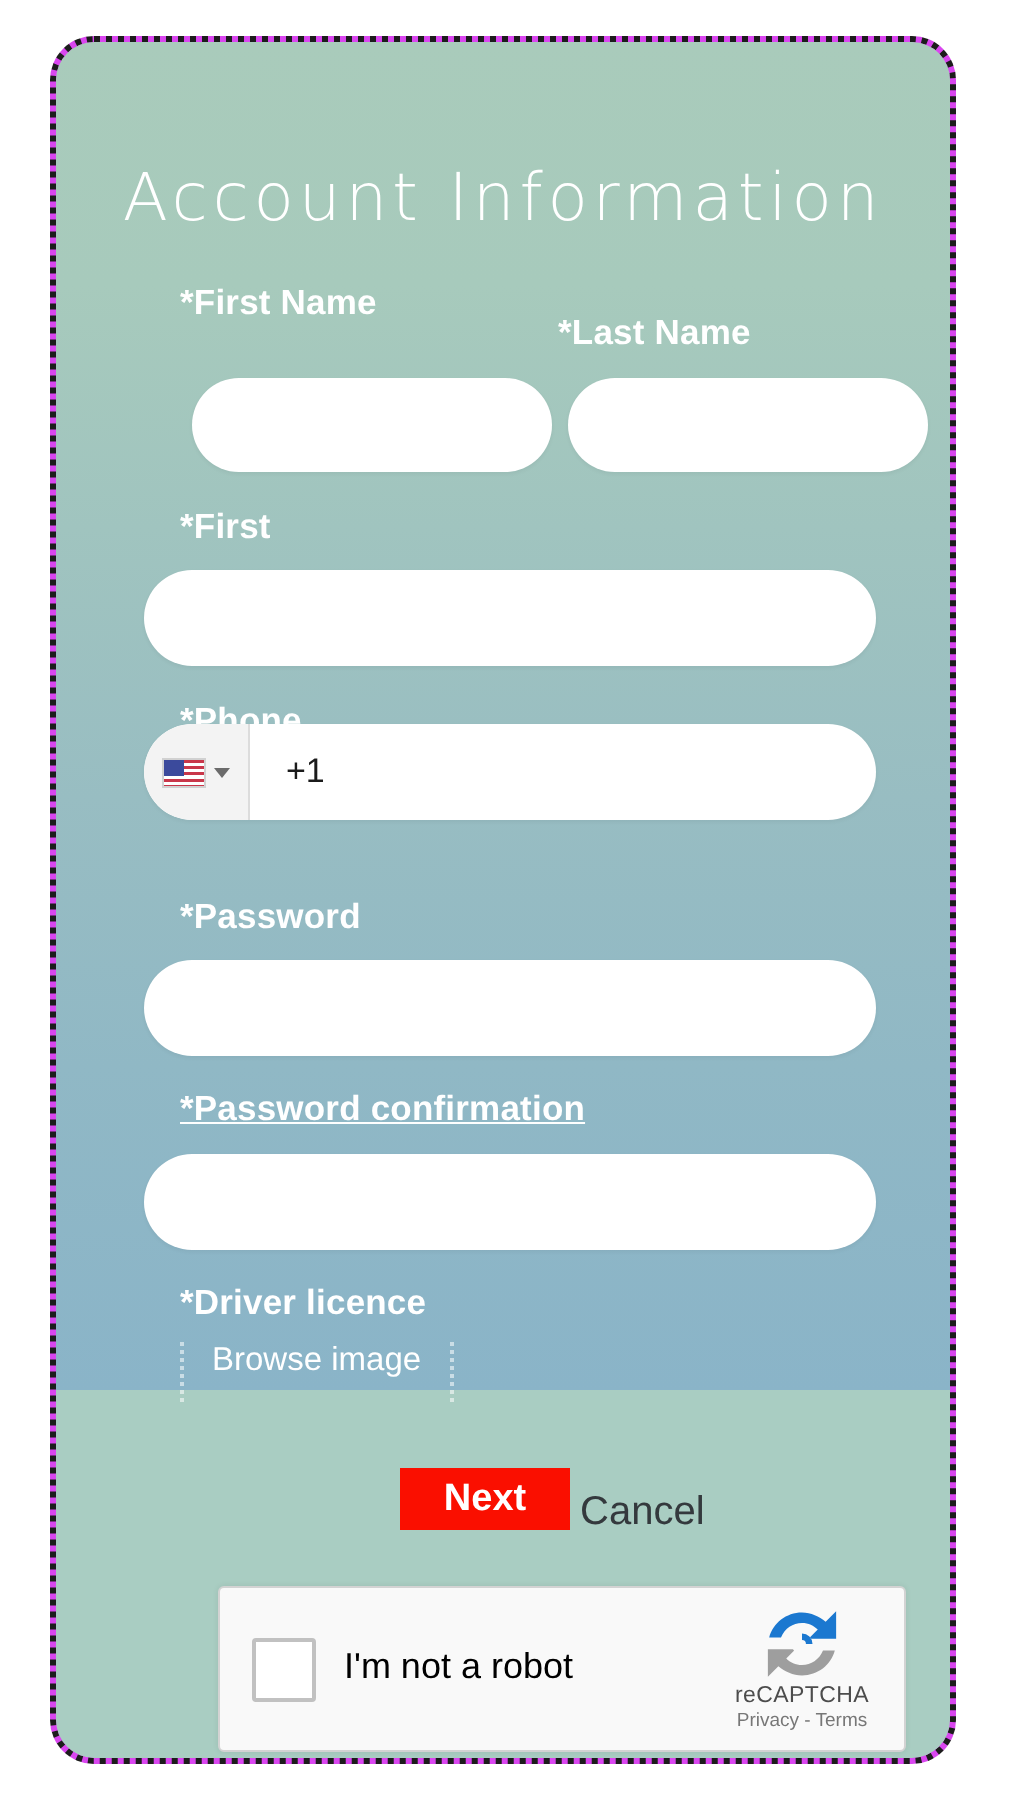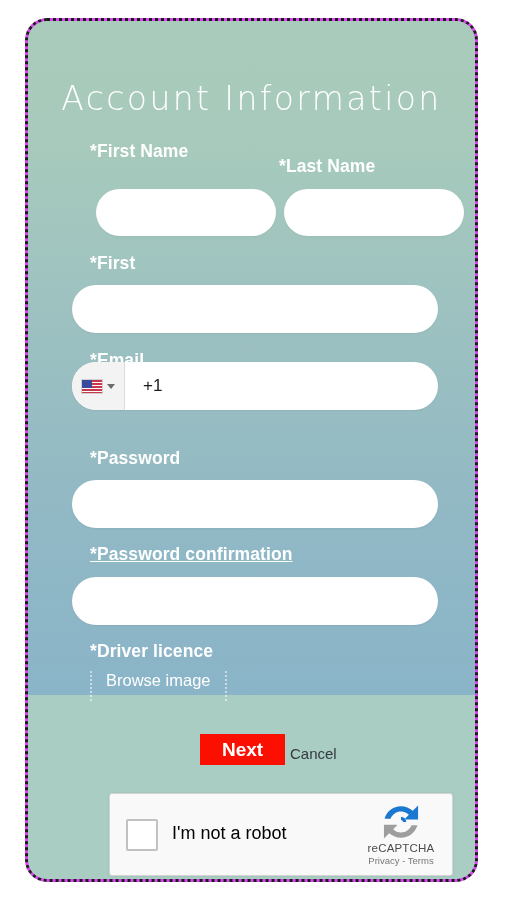--- a/index.html
+++ b/index.html
@@ -195,21 +195,21 @@
     font-weight: bold;
     cursor: pointer;
     padding: 0;
     border-radius: 0;
   }
   #cancel-link {
     position: absolute;
     left: 262px;
     top: 724px;
     color: #34393d;
-    font-size: 15px;
+    font-size: 20px;
     cursor: pointer;
     white-space: nowrap;
   }
 
   
   #recaptcha {
     position: absolute;
     left: 81px;
     top: 772px;
     width: 344px;
@@ -278,21 +278,21 @@
 
     <div class="label" style="left:62px; top:120px;">*First Name</div>
     <input class="field" type="text" style="left: 68px; top: 168px; width: 180px; height: 47px;" placeholder="">
 
     <div class="label" style="left:251px; top:135px;">*Last Name</div>
     <input class="field" type="text" style="left: 256px; top: 168px; width: 180px; height: 47px;" placeholder="">
 
     <div class="label" style="left:62px; top:232px;">*First</div>
     <input class="field" type="text" style="left: 44px; top: 264px; width: 366px; height: 48px;" placeholder="">
 
-    <div class="label" style="left:62px; top:329px;">*Email</div>
+    <div class="label" style="left:62px; top:329px;">*Phone</div>
     <div id="phone-group">
       <div id="country-select">
         <span class="flag">
           <span class="stripes"></span>
           <span class="canton"></span>
         </span>
         <span class="caret"></span>
       </div>
       <input id="phone-input" type="text" value="+1" style="">
     </div>

